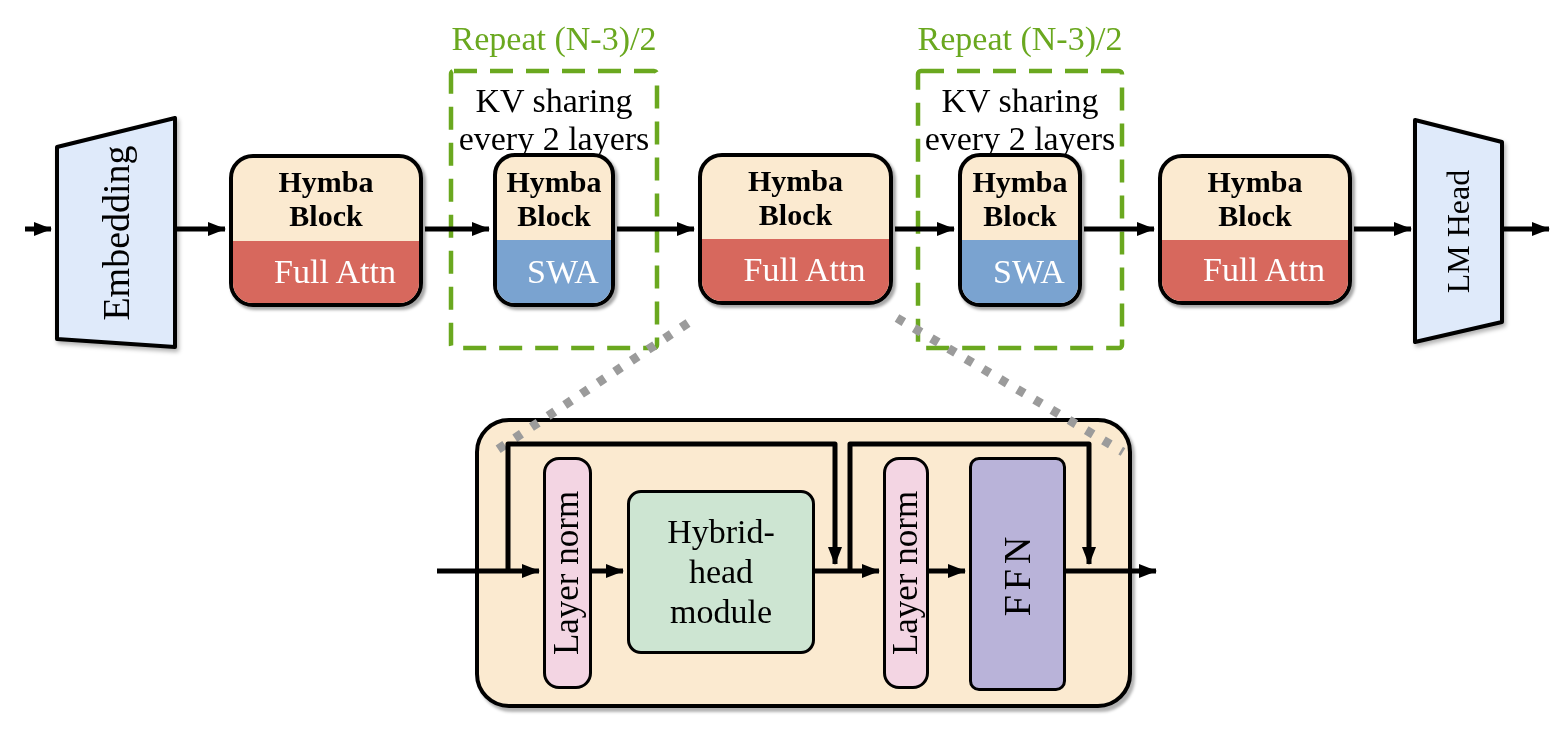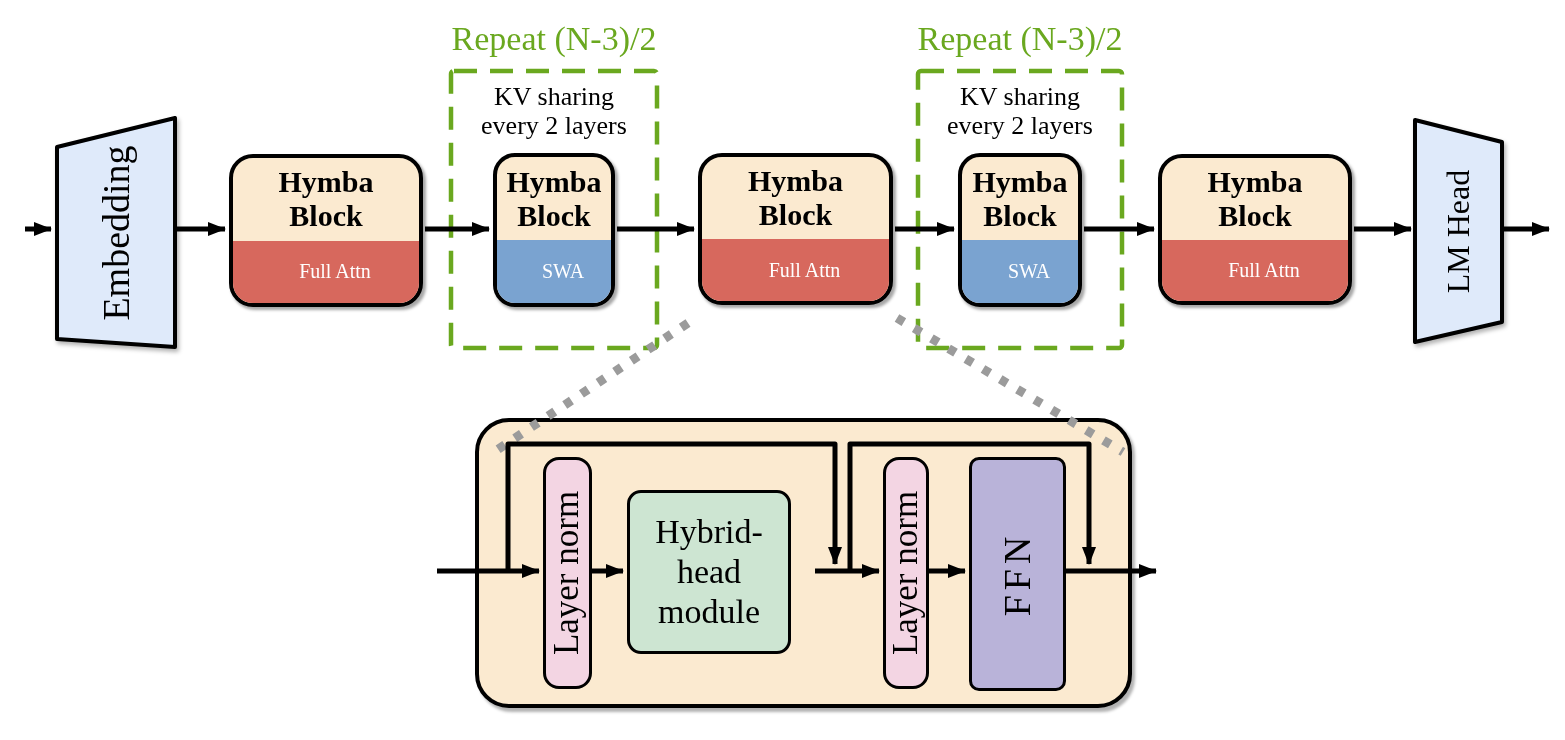--- a/index.html
+++ b/index.html
@@ -19,25 +19,25 @@
 
   .hymba-block {
     position:absolute; box-sizing:border-box; z-index:10;
     border:4px solid #000; border-radius:24px; background:var(--block_bg);
     box-shadow:2.5px 3px 3px rgba(0,0,0,0.35);
     display:flex; flex-direction:column; overflow:hidden;
   }
   .hb-top { flex:57; display:flex; align-items:center; justify-content:center;border-radius:18px; }
   .hb-name { font-weight:bold; font-size:30px; line-height:1.13; text-align:center; white-space:pre-line; }
   .hb-tag { flex:43; display:flex; align-items:center; justify-content:center;
-            color:#fff; font-size:20px;padding-left:18px; }
+            color:#fff; font-size:34px;padding-left:18px; }
 
   .repeat-label { position:absolute; z-index:10; text-align:center;
                   color:var(--repeat_green); font-size:34px; line-height:1.1;font-family:Liberation Serif, serif; }
-  .kv-note { position:absolute; z-index:10; text-align:center; font-size:26px;
+  .kv-note { position:absolute; z-index:10; text-align:center; font-size:34px;
              line-height:1.12; white-space:pre-line; }
 
   .vwrap { position:absolute; z-index:10; display:flex; align-items:center; justify-content:center; }
   .vtext { transform:rotate(-90deg); white-space:nowrap; }
   .emb-label { font-size:38px; }
   .lm-label  { font-size:32px; }
 
   .detail-block {
     position:absolute; box-sizing:border-box; z-index:1;
     border:4px solid #000; border-radius:34px; background:var(--block_bg);
@@ -147,21 +147,21 @@
     </div>
     <div class="hb-tag" style="background-color: rgb(215, 104, 93);">Full Attn</div>
   </div>
 
   <div class="detail-block" style="left:475px; top:418px; width:657px; height:290px;"></div>
 
   <div class="inner-box ln-box" style="left:543px; top:457px; width:49px; height:232px;">
     <span class="vtext ln-label">Layer norm</span>
   </div>
 
-  <div class="inner-box hh-box" style="left:627px; top:490px; width:164px; height:164px;">
+  <div class="inner-box hh-box" style="left:627px; top:490px; width:188px; height:164px;">
     <span class="hh-label">Hybrid-
 head
 module</span>
   </div>
 
   <div class="inner-box ln-box" style="left:883px; top:457px; width:46px; height:232px;">
     <span class="vtext ln-label">Layer norm</span>
   </div>
 
   <div class="inner-box ffn-box" style="left:969px; top:457px; width:97px; height:234px;">

